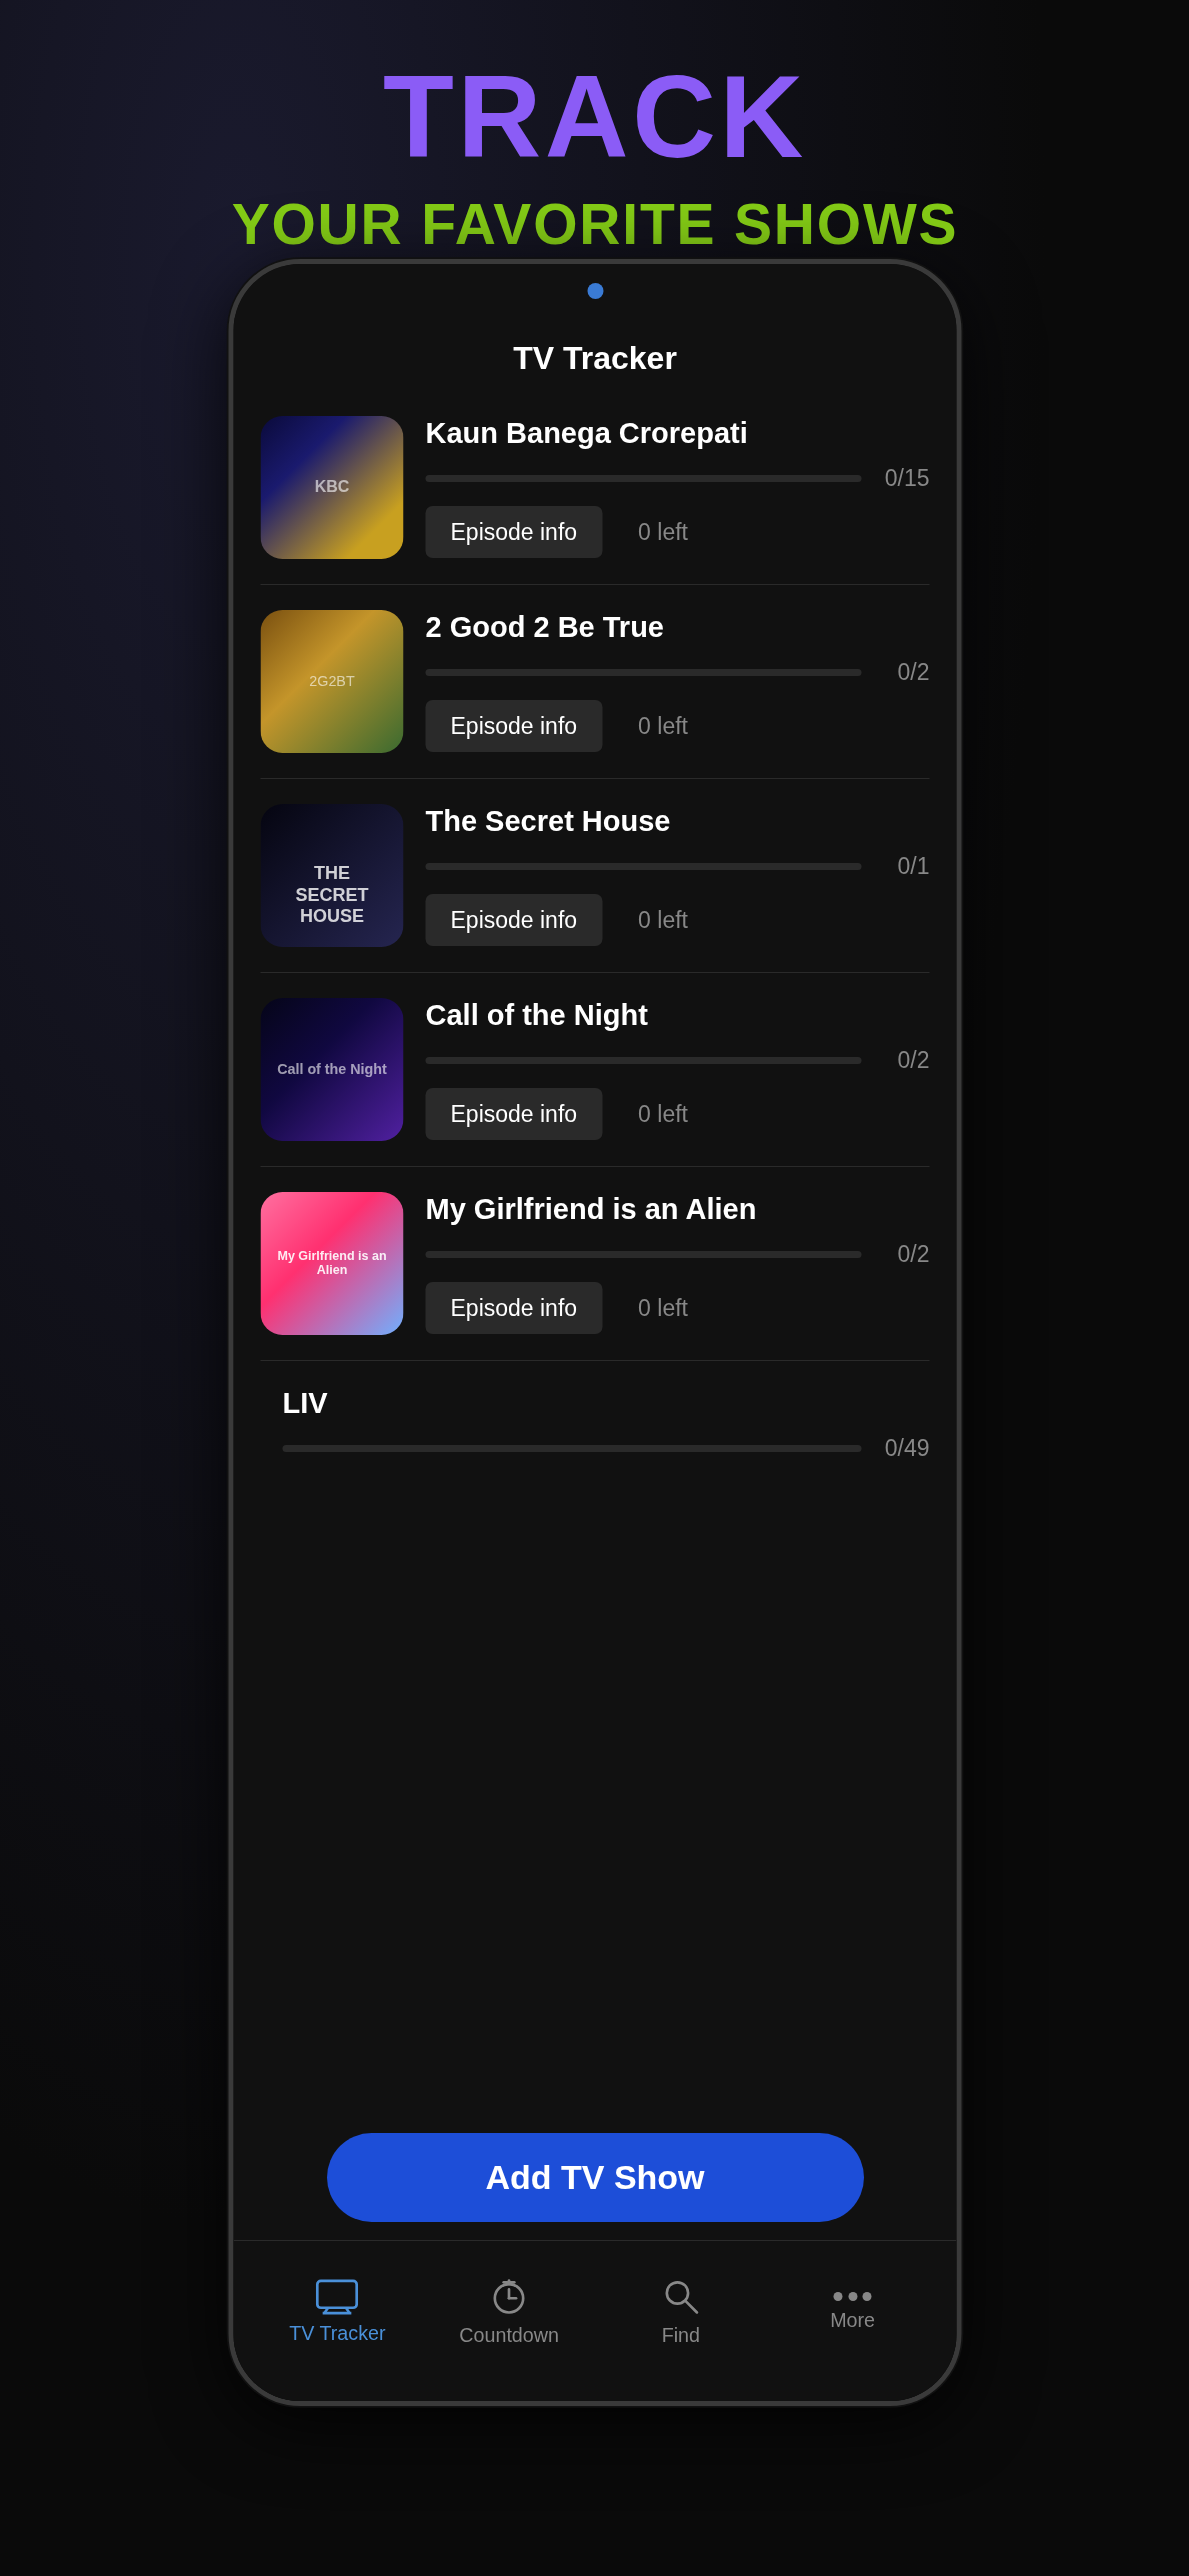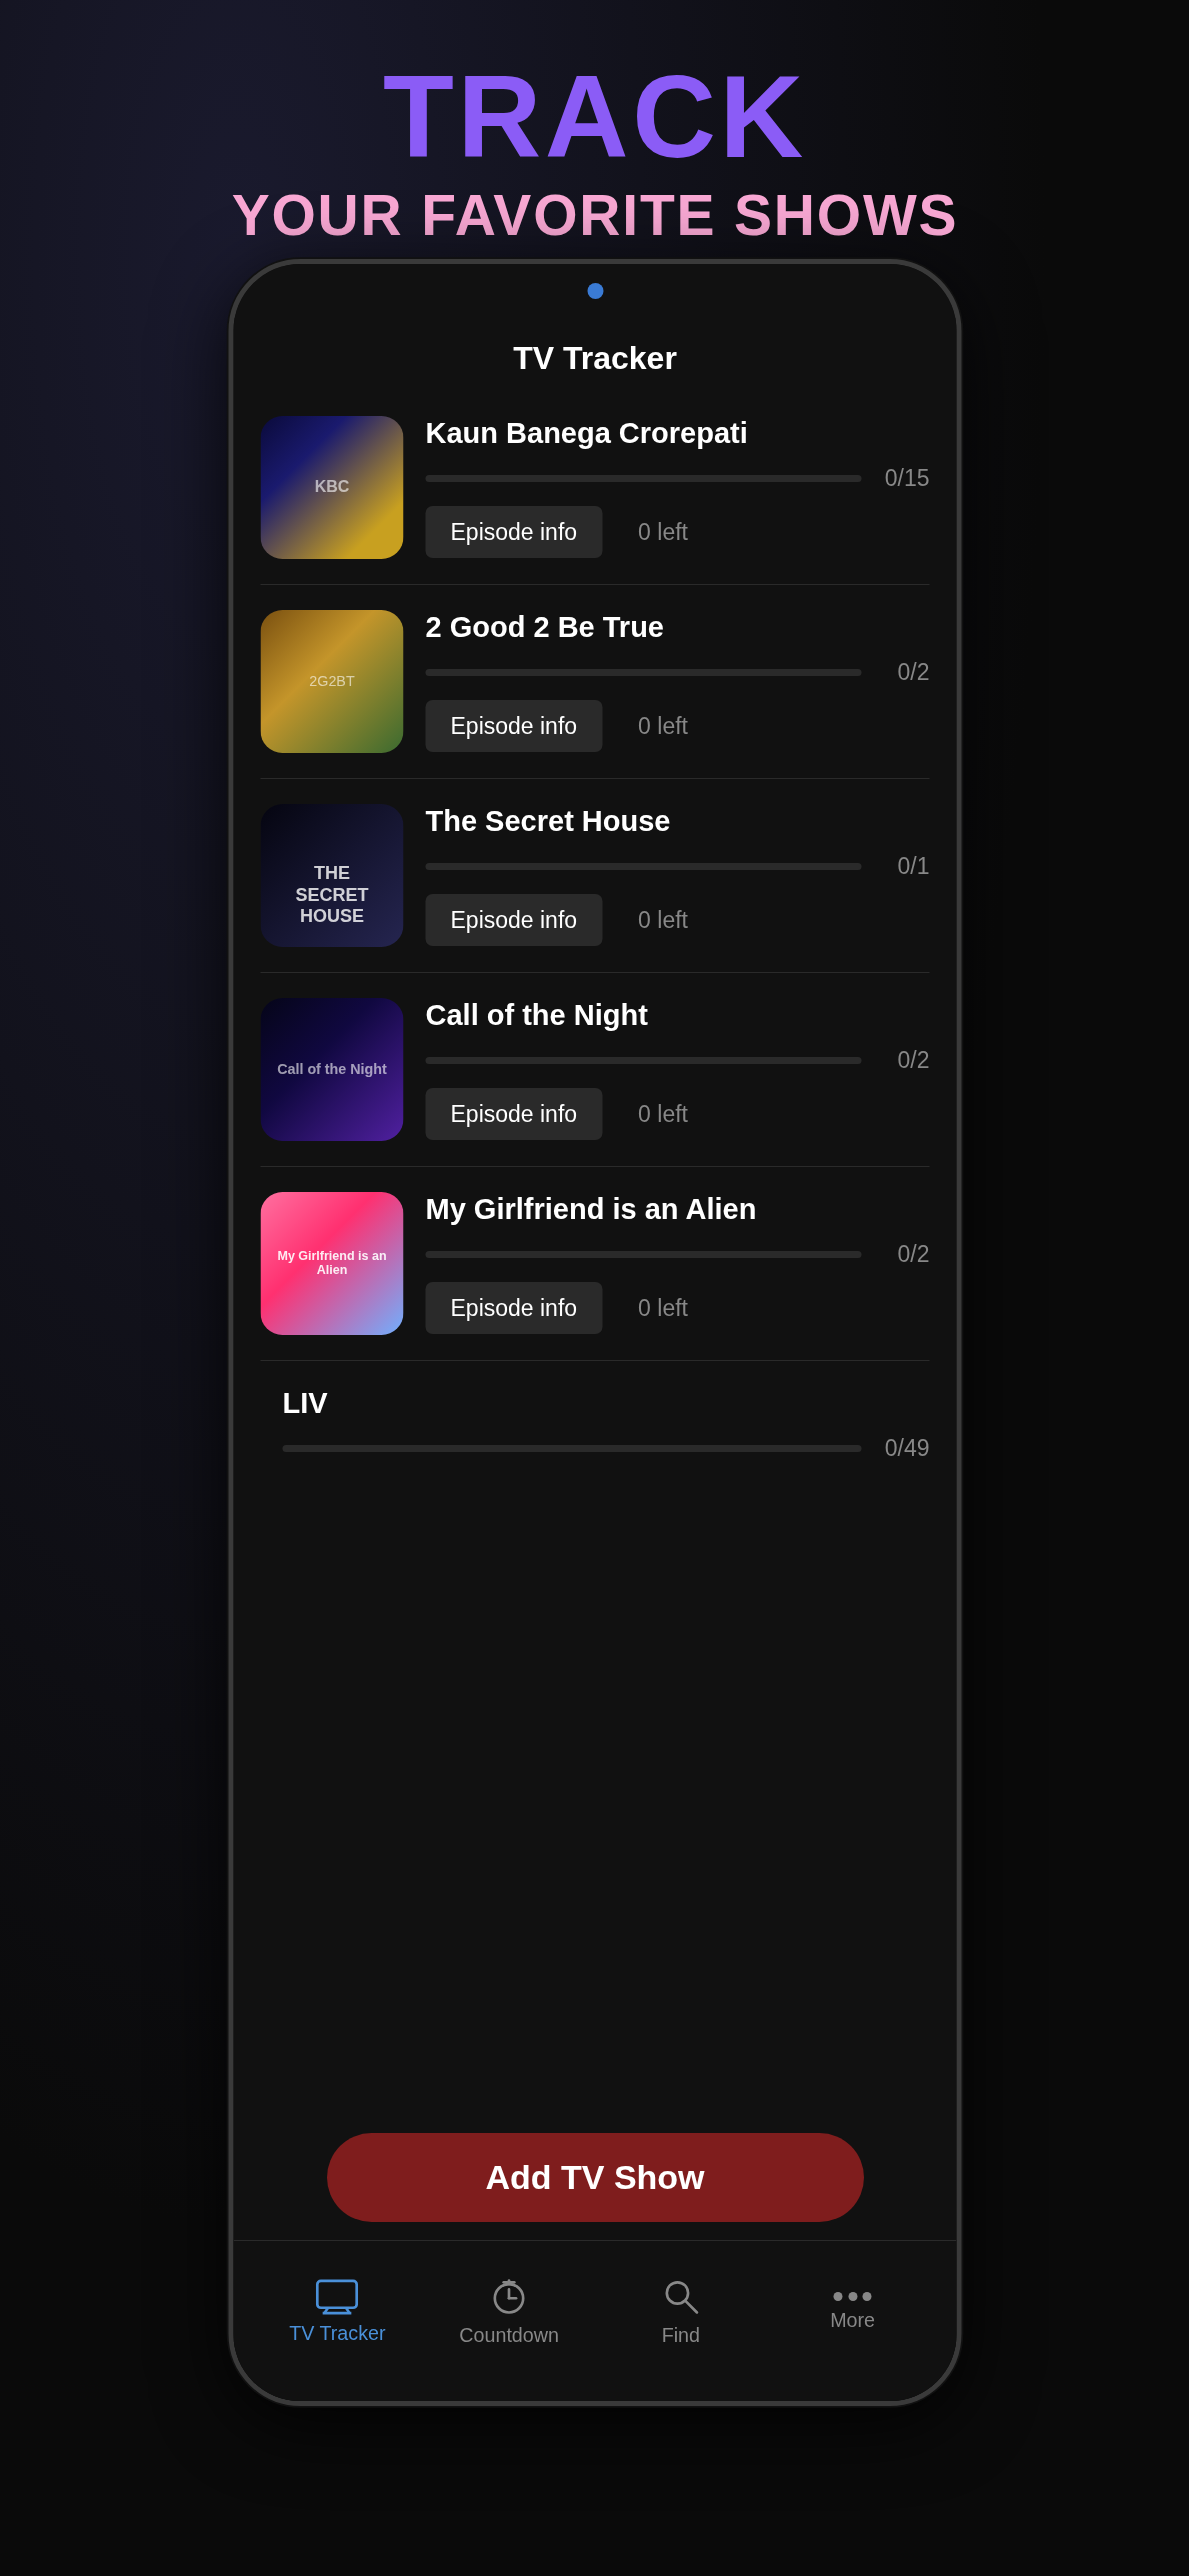--- a/index.html
+++ b/index.html
@@ -31,22 +31,23 @@
     .hero-track {
       font-size: 116px;
       font-weight: 900;
       color: #8b5cf6;
       letter-spacing: 3.6px;
       line-height: 1.1;
     }
     .hero-sub {
       font-size: 57px;
       font-weight: 700;
-      color: #f9a8d4;
+      color: #84cc16;
       letter-spacing: 1.8px;
+      margin-top: 9px;
     }
 
     
     .phone-frame {
       position: absolute;
       top: 259px;
       left: 50%;
       transform: translateX(-50%);
       width: 733px;
       height: 2147px;
@@ -202,21 +203,21 @@
       bottom: 179px;
       left: 50%;
       transform: translateX(-50%);
       width: 537px;
       z-index: 10;
     }
 
     .add-tv-show-btn {
       width: 100%;
       padding: 25px;
-      background: #7f1d1d;
+      background: #1d4ed8;
       color: #fff;
       border: none;
       border-radius: 45px;
       font-size: 34px;
       font-weight: 700;
       cursor: pointer;
       text-align: center;
     }
 
     

